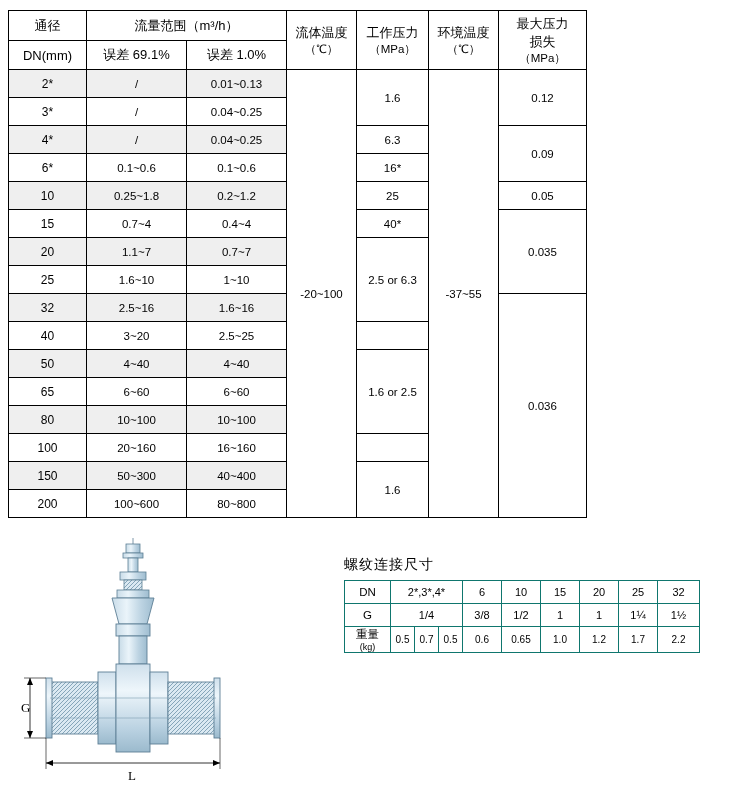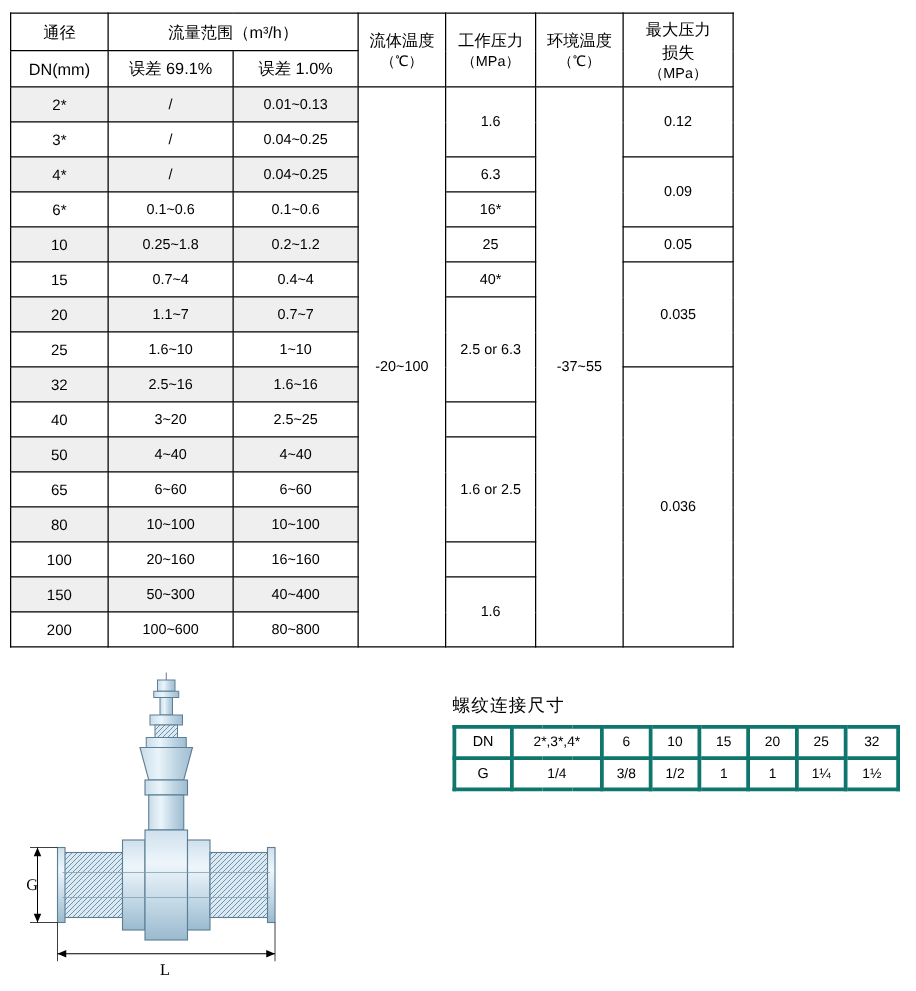--- a/index.html
+++ b/index.html
@@ -52,37 +52,37 @@
   }
   td.flowcell {
     text-align: left;
     padding-left: 8px;
     font-size: 11.5px;
   }
 
   
   #thread-section {
     position: absolute;
-    left: 362px;
+    left: 344px;
     top: 556px;
     width: 360px;
   }
   #thread-title {
     font-size: 14px;
     margin-bottom: 6px;
     letter-spacing: 1px;
   }
   table.thread {
     border-collapse: collapse;
     table-layout: fixed;
     font-size: 11px;
     width: 355px;
   }
   table.thread td {
-    border: 3px solid #0f766e;
+    border: 1px solid #0f766e;
     text-align: center;
     vertical-align: middle;
     height: 22px;
     padding: 0;
   }
   table.thread td.lbl {
     font-size: 11.5px;
   }
   #thread-note {
     font-size: 12px;
@@ -344,15 +344,30 @@
         <tr>
           <td class="lbl">G</td>
           <td colspan="3">1/4</td>
           <td>3/8</td>
           <td>1/2</td>
           <td>1</td>
           <td>1</td>
           <td>1¼</td>
           <td>1½</td>
         </tr>
+        <tr>
+          <td class="lbl">
+            <div>重量</div>
+            <div style="font-size: 9px;">(kg)</div>
+          </td>
+          <td style="font-size: 10px;">0.5</td>
+          <td style="font-size: 10px;">0.7</td>
+          <td style="font-size: 10px;">0.5</td>
+          <td style="font-size: 10px;">0.6</td>
+          <td style="font-size: 10px;">0.65</td>
+          <td style="font-size: 10px;">1.0</td>
+          <td style="font-size: 10px;">1.2</td>
+          <td style="font-size: 10px;">1.7</td>
+          <td style="font-size: 10px;">2.2</td>
+        </tr>
       </tbody>
   </table>
 </div>
 
 </body></html>

